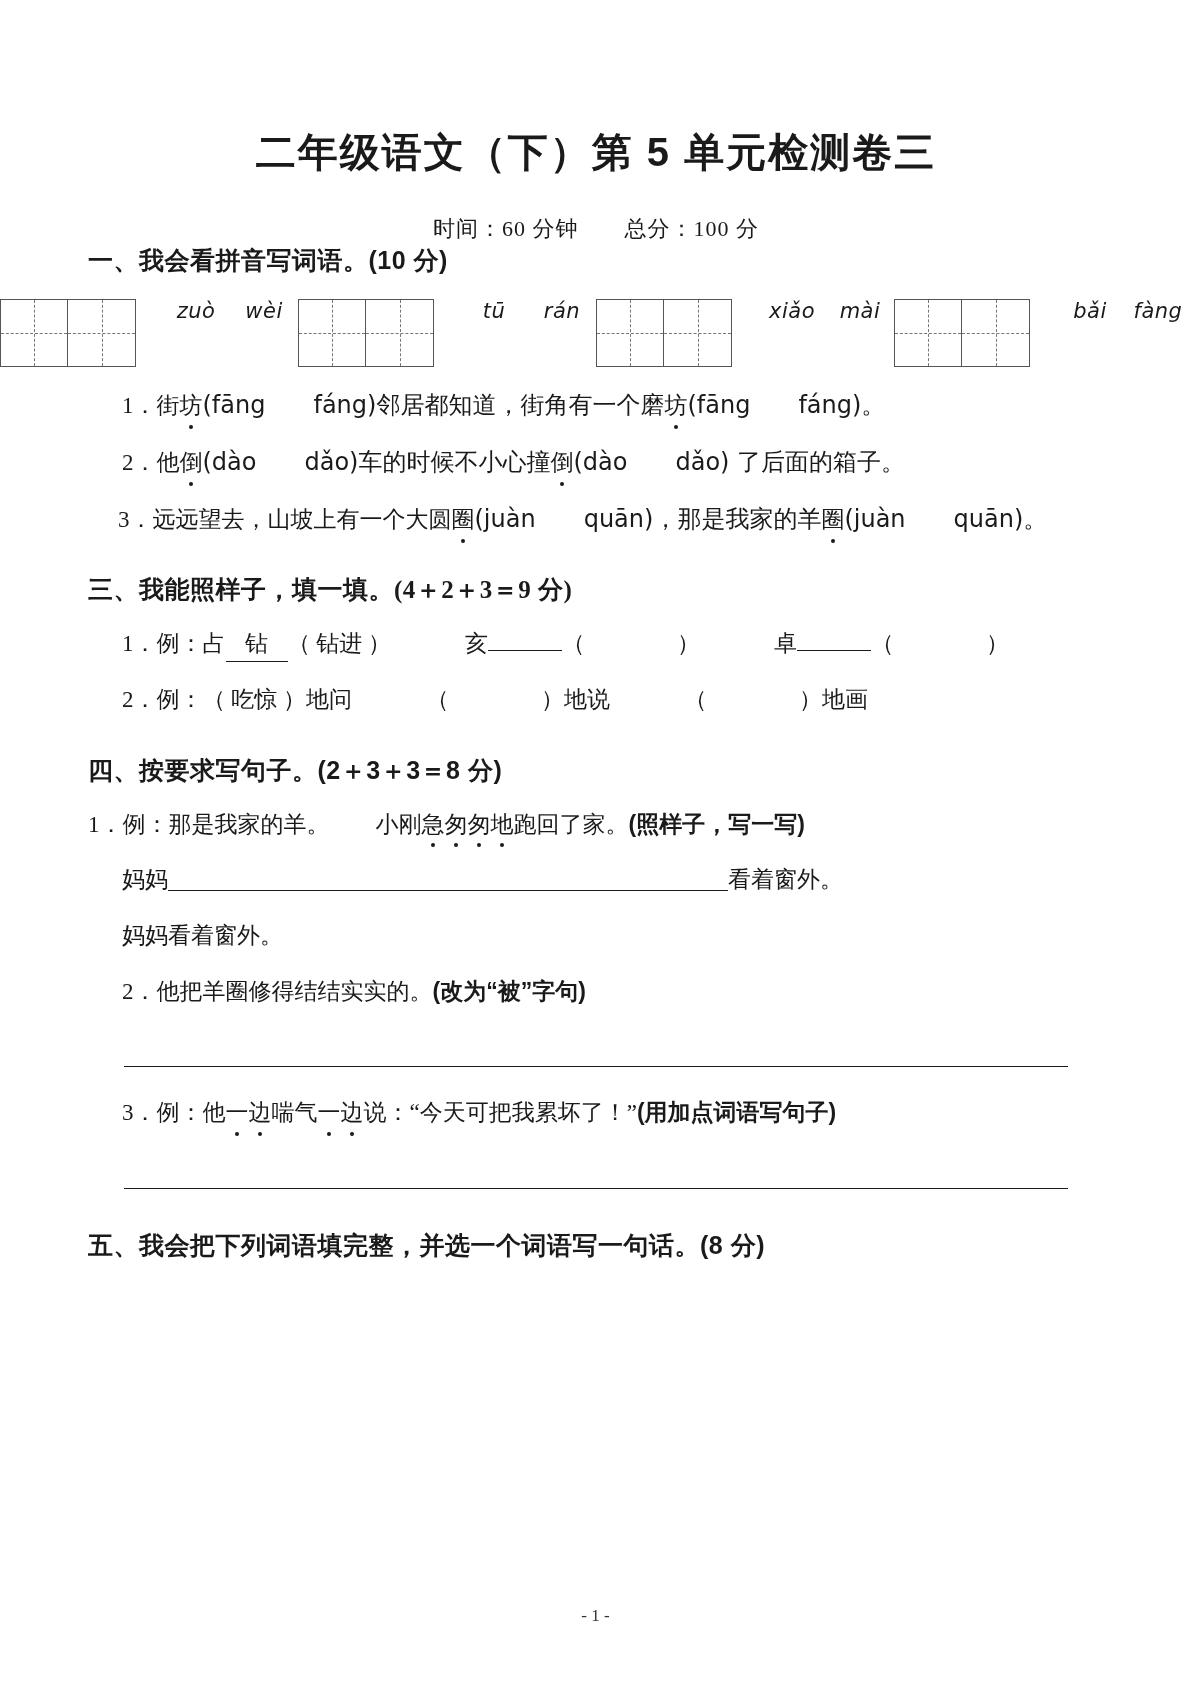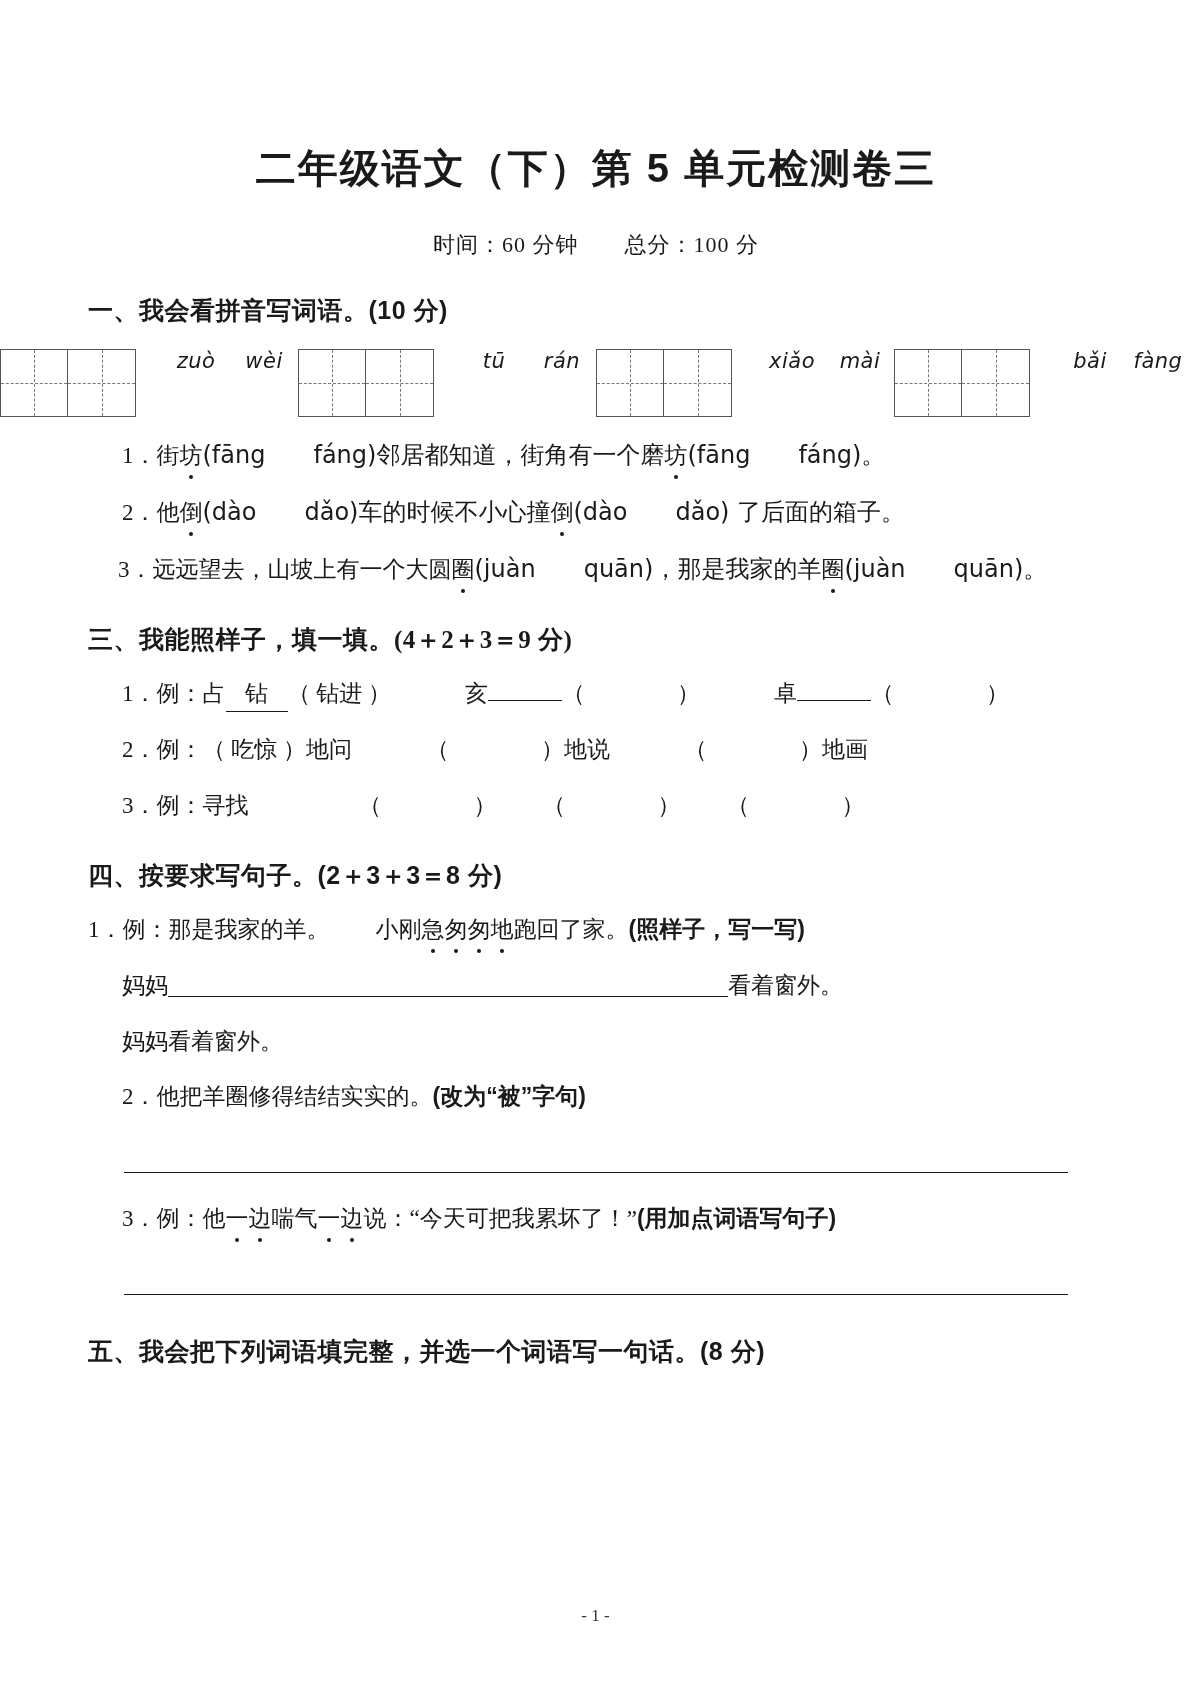--- a/index.html
+++ b/index.html
@@ -18,21 +18,21 @@
   .page {
     position: relative;
     width: 1191px;
     height: 1684px;
     padding: 0;
     box-sizing: border-box;
   }
   .content {
     position: absolute;
     left: 88px;
-    top: 16px;
+    top: 0;
     width: 1016px;
   }
 
   
   .doc-title {
     text-align: center;
     font-family: "Liberation Sans", "DejaVu Sans", sans-serif;
     font-weight: bold;
     font-size: 40px;
     letter-spacing: 2px;
@@ -46,21 +46,20 @@
     margin-top: 38px;
     letter-spacing: 1px;
   }
 
   
   .section-head {
     font-family: "Liberation Sans", "DejaVu Sans", sans-serif;
     font-weight: bold;
     font-size: 25px;
     letter-spacing: 0.5px;
-    margin-top: 34px;
     margin-bottom: 8px;
   }
   .sec-2 { margin-top: 30px; }
   .sec-3 { margin-top: 34px; font-family: Liberation Serif, serif; }
   .sec-4 { margin-top: 36px; }
   .sec-5 { margin-top: 40px; }
 
   
   .pinyin-row {
     display: flex;
@@ -270,23 +269,20 @@
     <div class="section-head sec-3">三、我能照样子，填一填。(4＋2＋3＝9 分)</div>
 
     <div class="q-line">
       <span>1．</span><span>例：占</span><span class="ul-short">钻</span><span>（ 钻进 ）</span><span class="sp sp-lg"></span><span>亥</span><span class="ul-mid"></span><span>（</span><span class="paren-blank"></span><span>）</span><span class="sp sp-lg"></span><span>卓</span><span class="ul-mid"></span><span>（</span><span class="paren-blank"></span><span>）</span>
     </div>
 
     <div class="q-line">
       <span>2．</span><span>例：</span><span>（ 吃惊 ）</span><span>地问</span><span class="sp sp-lg"></span><span>（</span><span class="paren-blank"></span><span>）地说</span><span class="sp sp-lg"></span><span>（</span><span class="paren-blank"></span><span>）地画</span>
     </div>
 
-    <div class="q-line">
-      <span>3．</span><span>例：寻找</span><span class="sp sp-xl"></span><span>（</span><span class="paren-blank"></span><span>）</span><span class="sp sp-md"></span><span>（</span><span class="paren-blank"></span><span>）</span><span class="sp sp-md"></span><span>（</span><span class="paren-blank"></span><span>）</span>
-    </div>
 
     <div class="section-head sec-4">四、按要求写句子。(2＋3＋3＝8 分)</div>
 
     <div class="q-line nopad">
       <span>1．</span><span>例：那是我家的羊。</span><span class="sp sp-md"></span><span>小刚</span><span class="dotchar-group"><span class="dotchar">急</span><span class="dotchar">匆</span><span class="dotchar">匆</span><span class="dotchar">地</span></span><span>跑回了家。</span><span class="bold-note">(照样子，写一写)</span>
     </div>
 
     <div class="q-line">
       <span>妈妈</span><span class="inline-rule"></span><span>看着窗外。</span>
     </div>

